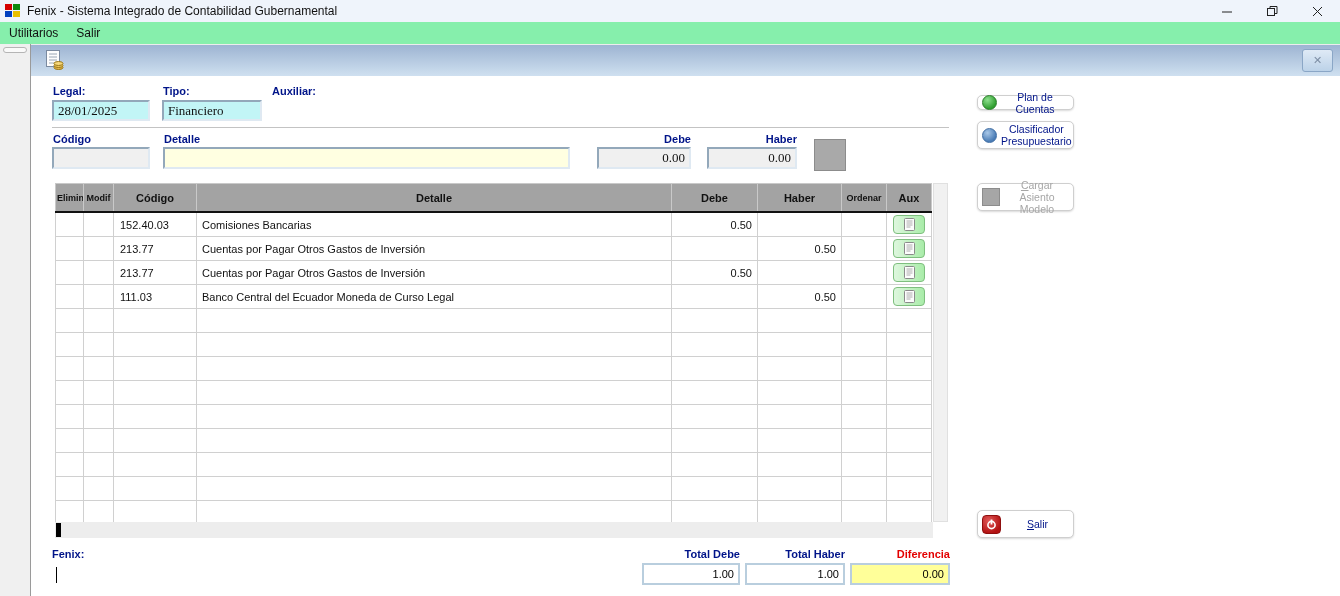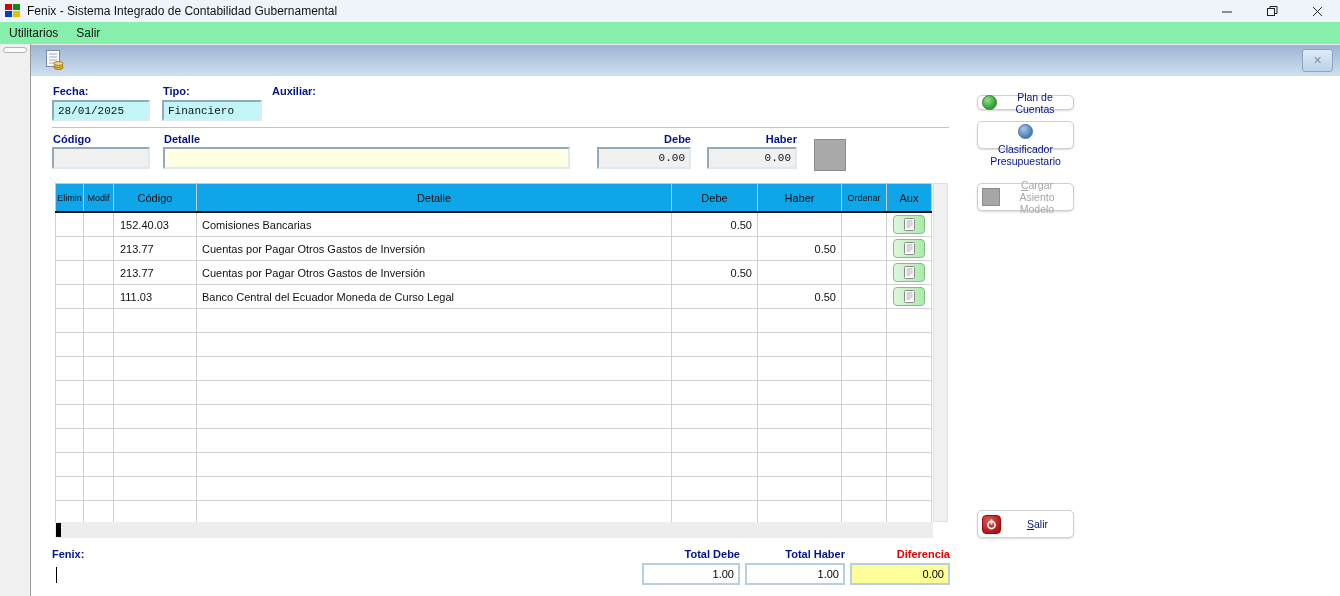--- a/index.html
+++ b/index.html
@@ -25,23 +25,23 @@
   .left-panel{position:absolute;left:0;top:44px;width:30px;height:552px;background:#f0f0f0;border-right:1px solid #9a9a9a;}
   .splitter{position:absolute;left:3px;top:3px;width:22px;height:4px;background:#fafafa;border:1px solid #b5b5b5;border-radius:3px;}
 
   
   .mdi-strip{position:absolute;left:31px;top:45px;width:1309px;height:31px;background:linear-gradient(to bottom,var(--strip_top,#9db4d2),var(--strip_bottom,#cfe0f0));}
   .doc-icon{position:absolute;left:13px;top:4px;}
   .mdi-close{position:absolute;right:7px;top:4px;width:29px;height:21px;background:linear-gradient(#dfeaf6,#bcd2e8);border:1px solid #8aa6c6;border-radius:3px;display:flex;align-items:center;justify-content:center;color:#7d8ea4;font-size:11px;font-weight:700;}
 
   
   .lbl{position:absolute;font-size:11px;font-weight:700;color:var(--label_navy,#001489);}
-  .fld{position:absolute;height:21px;font-size:11px;color:#111;box-sizing:border-box;
+  .fld{position:absolute;height:21px;font-size:13px;color:#111;box-sizing:border-box;
        border:2px solid;border-color:#93a8ba #dfe9f2 #dfe9f2 #93a8ba;padding:0 4px;outline:none;
-       font-family:Liberation Mono, monospace;}
+       font-family:Liberation Serif, serif;}
   .cyan{background:var(--field_cyan,#c2f5f6);}
   .gray{background:#f0f0f0;}
   .yellowish{background:var(--field_yellow,#ffffe1);}
   .num{text-align:right;}
   #fld-fecha{left:52px;top:100px;width:98px;}
   #fld-tipo{left:162px;top:100px;width:100px;}
   #fld-auxiliar{left:271px;top:100px;width:440px;}
   #lbl-fecha{left:53px;top:85px;}
   #lbl-tipo{left:163px;top:85px;}
   #lbl-auxiliar{left:272px;top:85px;text-align:right;}
@@ -52,21 +52,21 @@
   #lbl-haber{left:707px;top:133px;width:90px;text-align:right;}
   #fld-codigo{left:52px;top:147px;width:98px;height:22px;}
   #fld-detalle{left:163px;top:147px;width:407px;height:22px;}
   #fld-debe{left:597px;top:147px;width:94px;height:22px;}
   #fld-haber{left:707px;top:147px;width:90px;height:22px;}
   .gray-square-btn{position:absolute;left:814px;top:139px;width:32px;height:32px;background:#a9a9a9;border:1px solid #8c8c8c;padding:0;}
 
   
   .table-wrap{position:absolute;left:55px;top:183px;}
   #entry-table{border-collapse:collapse;table-layout:fixed;width:876px;background:#fff;border:1px solid #b0b0b0;}
-  #entry-table th{height:25px;font-weight:400;font-size:11px;color:#111;text-align:center;border:1px solid #c9c9c9;border-bottom:2px solid #111;background:#0ea5e9;overflow:hidden;white-space:nowrap;}
+  #entry-table th{height:25px;font-weight:700;font-size:11px;color:#111;text-align:center;border:1px solid #c9c9c9;border-bottom:2px solid #111;background:#a3a3a3;overflow:hidden;white-space:nowrap;}
   #entry-table th.small{font-size:9px;}
   #entry-table td{height:23px;font-size:11px;color:#111;border:1px solid #d0d0d0;overflow:hidden;white-space:nowrap;padding:0;}
   #entry-table td.c2{padding-left:6px;}
   #entry-table td.c3{padding-left:5px;}
   #entry-table td.c4,#entry-table td.c5{text-align:right;padding-right:5px;}
   #entry-table td.c7{text-align:center;}
   .aux-btn{display:block;margin:0 auto;width:32px;height:19px;border:1px solid #7fbf7f;border-radius:4px;background:linear-gradient(to right,#def7de,var(--aux_green,#a9ecA9));padding:0;display:flex;align-items:center;justify-content:center;}
 
   .vscroll{position:absolute;left:933px;top:183px;width:15px;height:339px;background:#f1f1f1;border:1px solid #e0e0e0;box-sizing:border-box;}
   .hscroll{position:absolute;left:55px;top:522px;width:878px;height:16px;background:#ededed;}
@@ -80,21 +80,21 @@
   .tot{position:absolute;top:563px;height:22px;box-sizing:border-box;border:2px solid #b9cede;font-size:11px;padding:0 4px;outline:none;font-family:"Liberation Sans","DejaVu Sans",sans-serif;}
   #fld-glosa{left:52px;top:563px;width:584px;height:29px;background:#f0f0f0;border:2px solid;border-color:#9daebc #e4ecf2 #e4ecf2 #9daebc;}
   #fld-total-debe{left:642px;width:98px;text-align:right;background:#fff;}
   #fld-total-haber{left:745px;width:100px;text-align:right;background:#fff;}
   #fld-diferencia{left:850px;width:100px;text-align:right;background:var(--diferencia_bg,#ffff99);}
   .caret{position:absolute;left:56px;top:567px;width:1px;height:16px;background:#000;}
 
   
   .side-btn{position:absolute;left:977px;width:97px;box-sizing:border-box;background:#fff;border:1px solid #cfcfcf;border-radius:5px;box-shadow:0 1px 2px rgba(0,0,0,.15);display:flex;align-items:center;font-size:10.5px;color:var(--label_navy,#001489);padding:2px 4px;font-family:"Liberation Sans","DejaVu Sans",sans-serif;}
   #btn-plan{top:95px;height:15px;gap:4px;}
-  #btn-clasificador{top:121px;height:28px;gap:4px;flex-direction:column;}
+  #btn-clasificador{top:121px;height:28px;gap:4px;}
   #btn-cargar{top:183px;height:28px;gap:5px;color:#a6a6a6;}
   #btn-salir{top:510px;height:28px;gap:5px;}
   .sphere{width:13px;height:13px;border-radius:50%;flex:0 0 auto;}
   .sphere.green{background:radial-gradient(circle at 35% 30%,#8fe08f,#2f9e2f 70%);border:1px solid #2a7f2a;}
   .sphere.blue{background:radial-gradient(circle at 35% 30%,#a9c8e8,#4a7cb5 70%);border:1px solid #3f6da3;}
   .sq-icon{width:16px;height:16px;background:#a6a6a6;border:1px solid #8c8c8c;flex:0 0 auto;}
   .pwr-icon{width:17px;height:17px;border-radius:4px;background:radial-gradient(circle at 35% 30%,#e05a5a,#b31212 75%);border:1px solid #8f0f0f;display:flex;align-items:center;justify-content:center;flex:0 0 auto;}
   .two-line{display:flex;flex-direction:column;align-items:center;line-height:12px;flex:1;text-align:center;}
   .btn-center{flex:1;text-align:center;}
   u{text-decoration:underline;}
@@ -147,21 +147,21 @@
         <rect x="2.5" y="1.5" width="13" height="16" fill="#fdfdfd" stroke="#7a8aa0"></rect>
         <path d="M5 5h8M5 8h8M5 11h8M5 14h5" stroke="#9aa6b5" stroke-width="1"></path>
         <ellipse cx="14.5" cy="18.5" rx="4.5" ry="2" fill="#e6b84c" stroke="#9a7718"></ellipse>
         <ellipse cx="14.5" cy="16.5" rx="4.5" ry="2" fill="#f0c95e" stroke="#9a7718"></ellipse>
         <ellipse cx="14.5" cy="14.5" rx="4.5" ry="2" fill="#f7d87a" stroke="#9a7718"></ellipse>
       </svg>
     </span>
     <span class="mdi-close">✕</span>
   </div>
 
-  <span class="lbl" id="lbl-fecha">Fecha:</span>
+  <span class="lbl" id="lbl-fecha">Legal:</span>
   <span class="lbl" id="lbl-tipo">Tipo:</span>
   <span class="lbl" id="lbl-auxiliar">Auxiliar:</span>
   <input class="fld cyan" id="fld-fecha" readonly="" value="28/01/2025" style="">
   <input class="fld cyan" id="fld-tipo" readonly="" value="Financiero" style="">
 
   <div class="separator"></div>
 
   <span class="lbl" id="lbl-codigo">Código</span>
   <span class="lbl" id="lbl-detalle">Detalle</span>
   <span class="lbl" id="lbl-debe">Debe</span>

